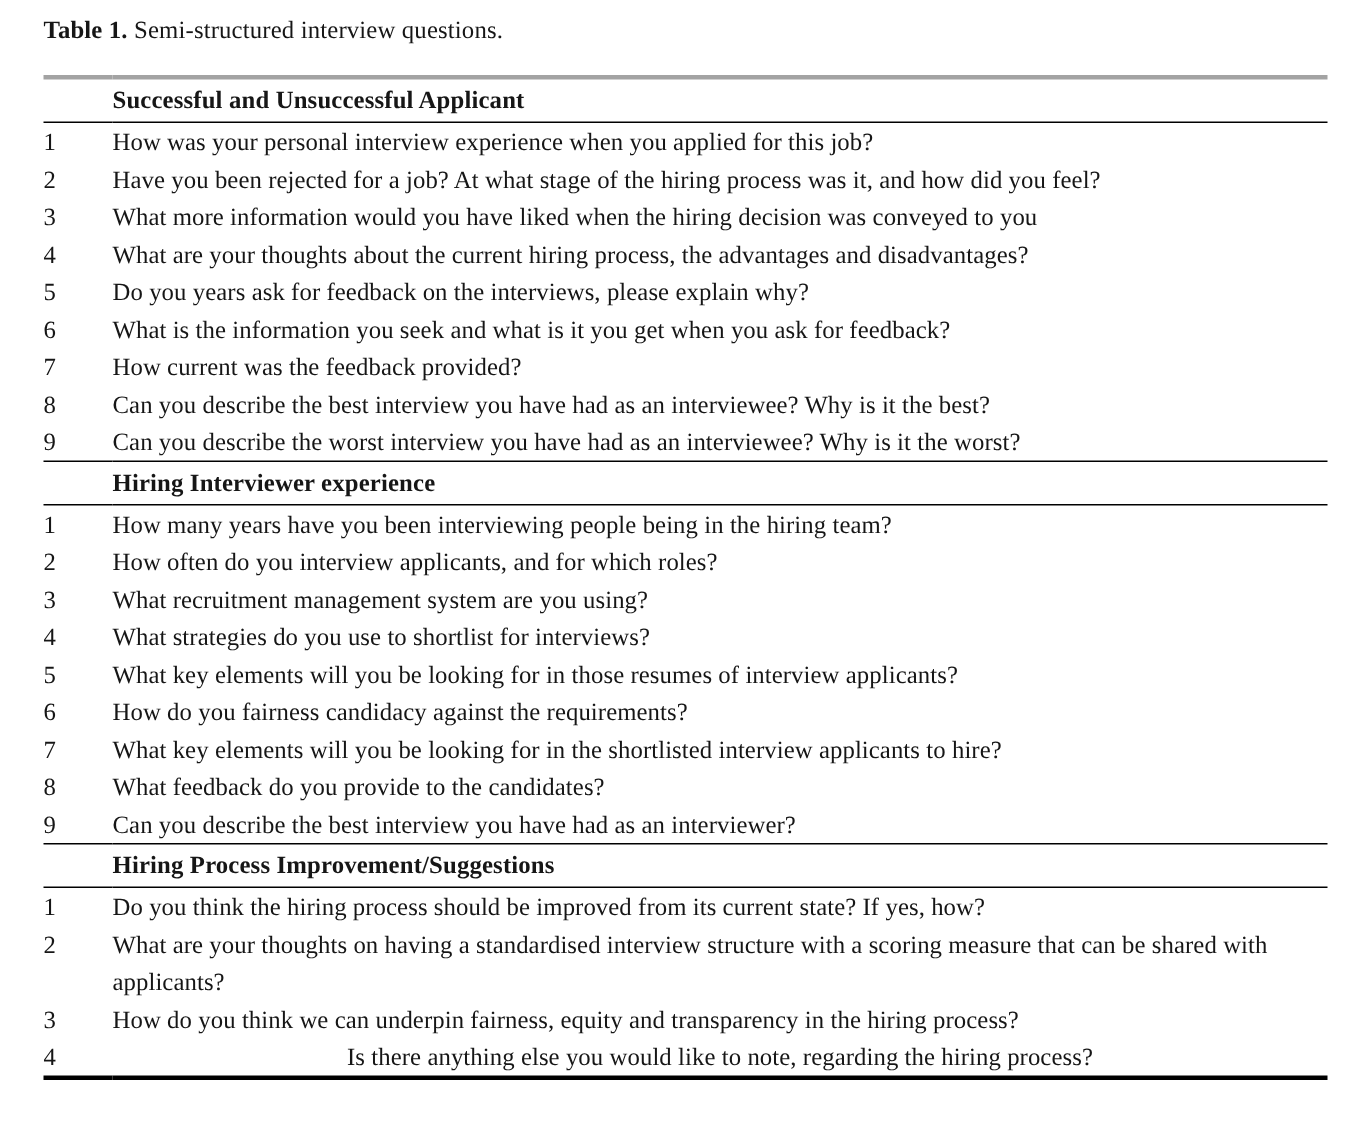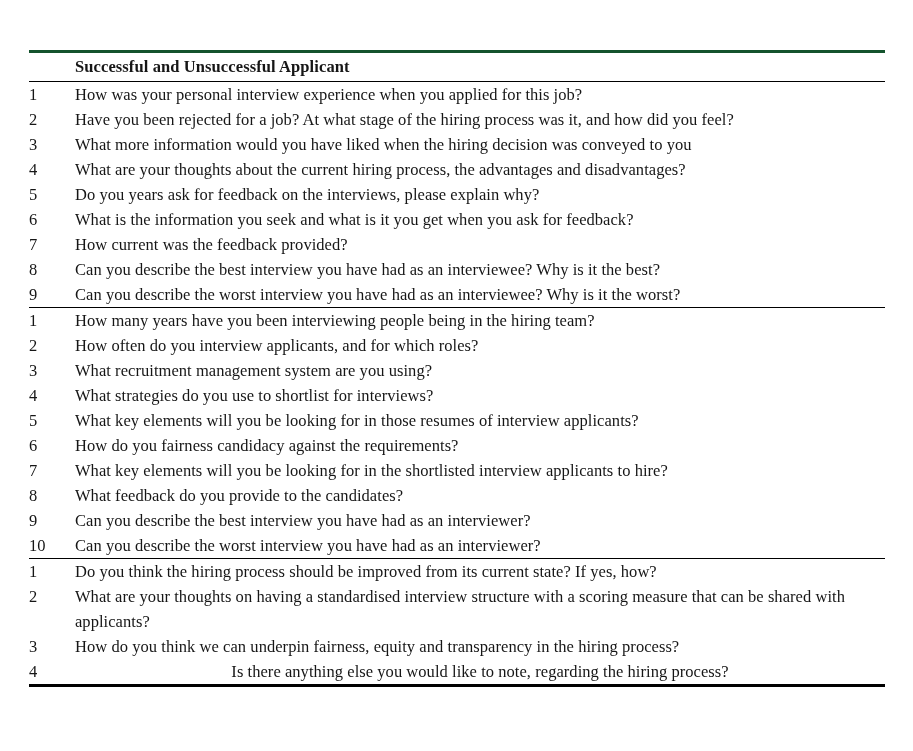--- a/index.html
+++ b/index.html
@@ -58,21 +58,21 @@
     padding: 0;
     vertical-align: top;
     font-size: 16.5px;
     line-height: 25px;
     color: #161616;
     letter-spacing: 0.05px;
   }
 
   
   .rule-top td {
-    border-top: 3px solid #14532d;
+    border-top: 3px solid #a3a3a3;
   }
   .rule-thin td {
     border-top: 1.6px solid #000000;
   }
   .rule-bottom td {
     border-bottom: 3px solid #000000;
     text-align: center;
   }
 
   
@@ -102,20 +102,23 @@
     padding-top: 0px;
     padding-bottom: 0px;
     height: 25px;
   }
 </style>
 </head>
 <body>
 
 <div class="page">
 
+  <div class="caption">
+    <span class="cap-label">Table 1.</span><span class="cap-text"> Semi-structured interview questions.</span>
+  </div>
 
   <div class="table-wrap">
     <table class="qtable">
       <colgroup>
         <col style="width:46px">
         <col style="width:810px">
       </colgroup>
       <tbody id="table-body">
           <tr class="section-row rule-top">
             <td class="num">&nbsp;</td>
@@ -150,20 +153,24 @@
             <td class="qtext">How current was the feedback provided?</td>
           </tr>
           <tr class="q-row">
             <td class="num">8</td>
             <td class="qtext">Can you describe the best interview you have had as an interviewee? Why is it the best?</td>
           </tr>
           <tr class="q-row">
             <td class="num">9</td>
             <td class="qtext">Can you describe the worst interview you have had as an interviewee? Why is it the worst?</td>
           </tr>
+          <tr class="section-row rule-thin">
+            <td class="num">&nbsp;</td>
+            <td class="qtext">Hiring Interviewer experience</td>
+          </tr>
           <tr class="q-row rule-thin">
             <td class="num">1</td>
             <td class="qtext">How many years have you been interviewing people being in the hiring team?</td>
           </tr>
           <tr class="q-row">
             <td class="num">2</td>
             <td class="qtext">How often do you interview applicants, and for which roles?</td>
           </tr>
           <tr class="q-row">
             <td class="num">3</td>
@@ -186,23 +193,23 @@
             <td class="qtext">What key elements will you be looking for in the shortlisted interview applicants to hire?</td>
           </tr>
           <tr class="q-row">
             <td class="num">8</td>
             <td class="qtext">What feedback do you provide to the candidates?</td>
           </tr>
           <tr class="q-row">
             <td class="num">9</td>
             <td class="qtext">Can you describe the best interview you have had as an interviewer?</td>
           </tr>
-          <tr class="q-row">
-            <td class="num">10</td>
-            <td class="qtext">Can you describe the worst interview you have had as an interviewer?</td>
+          <tr class="section-row rule-thin">
+            <td class="num">&nbsp;</td>
+            <td class="qtext">Hiring Process Improvement/Suggestions</td>
           </tr>
           <tr class="q-row rule-thin">
             <td class="num">1</td>
             <td class="qtext">Do you think the hiring process should be improved from its current state? If yes, how?</td>
           </tr>
           <tr class="q-row">
             <td class="num">2</td>
             <td class="qtext">What are your thoughts on having a standardised interview structure with a scoring measure that can be shared with applicants?</td>
           </tr>
           <tr class="q-row">

